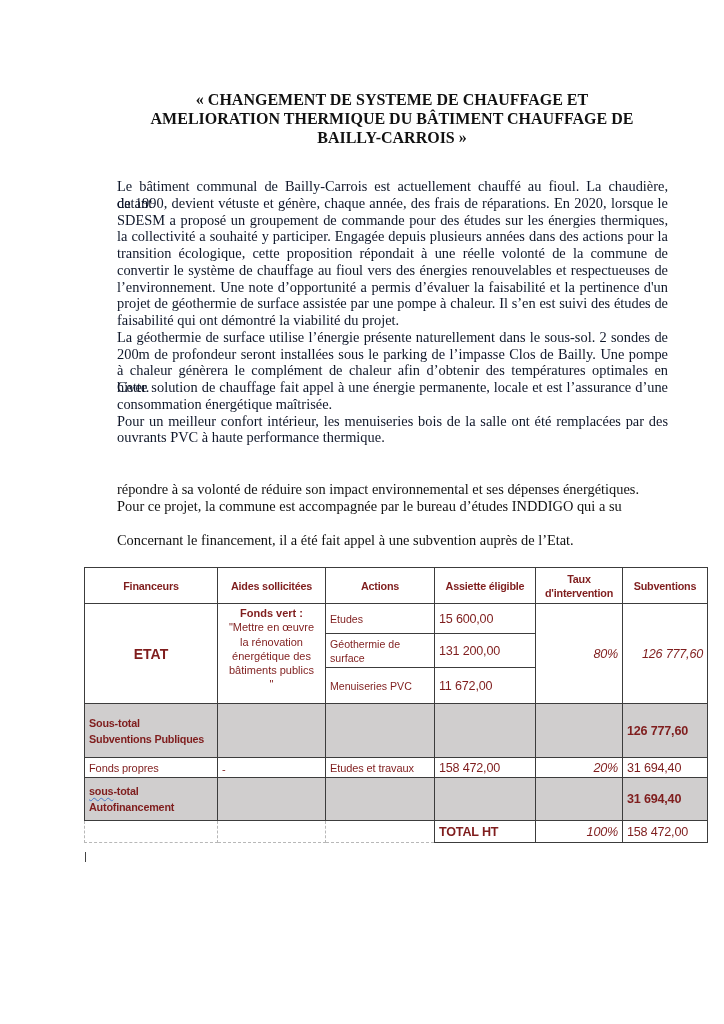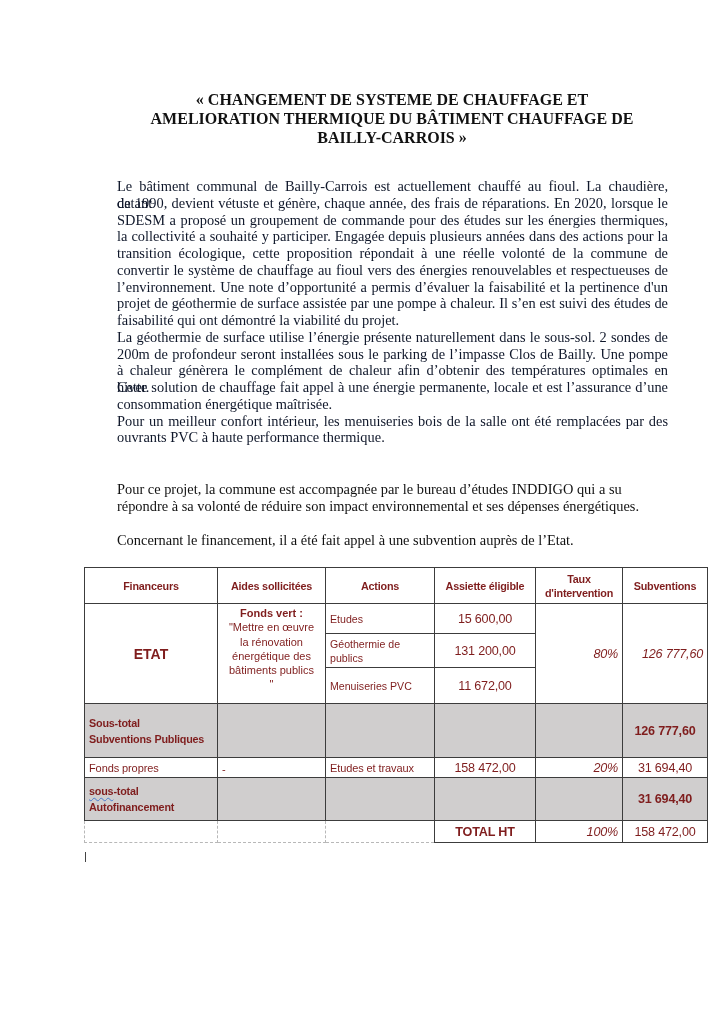--- a/index.html
+++ b/index.html
@@ -38,21 +38,21 @@
   }
   table.funding td, table.funding th {
     border: 1px solid #3c3c3c; padding: 0 4px; overflow: hidden;
   }
   table.funding th {
     font-weight: bold; font-size: 10.8px; letter-spacing: -0.2px; text-align: center;
     height: 35px; line-height: 14px; background: #fff;
   }
   .gray { background: #d0cece; }
   .c { text-align: right; font-style: italic; }
-  .r { text-align: center; }
+  .r { text-align: left; }
   .l { text-align: left; }
   .num { font-size: 12.6px; letter-spacing: -0.2px; }
   .small { font-size: 10.6px; line-height: 14px; }
   .lbl { font-size: 11px; letter-spacing: -0.1px; }
   .bold { font-weight: bold; }
   .etat { font-size: 14px; font-weight: bold; text-align: center; }
   .aides-cell { vertical-align: top; text-align: center; font-size: 11px; line-height: 14.3px; padding-top: 2px !important; }
   .aides-cell div { white-space: nowrap; }
   .sub-label { font-size: 10.8px; font-weight: bold; line-height: 16px; letter-spacing: -0.2px; }
   .spell { text-decoration: underline wavy #4a7bd0; text-decoration-thickness: 1px; text-underline-offset: 2px; }
@@ -86,22 +86,22 @@
     <div class="line">La géothermie de surface utilise l’énergie présente naturellement dans le sous-sol. 2 sondes de</div>
     <div class="line">200m de profondeur seront installées sous le parking de l’impasse Clos de Bailly. Une pompe</div>
     <div class="line">à chaleur génèrera le complément de chaleur afin d’obtenir des températures optimales en hiver.</div>
     <div class="line">Cette solution de chauffage fait appel à une énergie permanente, locale et est l’assurance d’une</div>
     <div class="line last">consommation énergétique maîtrisée.</div>
     <div class="line">Pour un meilleur confort intérieur, les menuiseries bois de la salle ont été remplacées par des</div>
     <div class="line last">ouvrants PVC à haute performance thermique.</div>
   </div>
 
   <div class="para-consultant">
+    <div>répondre à sa volonté de réduire son impact environnemental et ses dépenses énergétiques.</div>
     <div>Pour ce projet, la commune est accompagnée par le bureau d’études INDDIGO qui a su</div>
-    <div>répondre à sa volonté de réduire son impact environnemental et ses dépenses énergétiques.</div>
   </div>
 
   <div class="para-financing">Concernant le financement, il a été fait appel à une subvention auprès de l’Etat.</div>
 
   <table class="funding">
     <colgroup>
       <col style="width:133px">
         <col style="width:108px">
         <col style="width:109px">
       <col style="width:101px">
@@ -127,21 +127,21 @@
         <div>énergétique des</div>
         <div>bâtiments publics</div>
         <div>"</div>
       </td>
       <td class="l small">Etudes</td>
       <td class="r num">15 600,00</td>
       <td rowspan="3" class="c num">80%</td>
       <td rowspan="3" class="c num">126 777,60</td>
     </tr>
     <tr style="height:34px">
-      <td class="l small">Géothermie de publics</td>
+      <td class="l small">Géothermie de surface</td>
       <td class="r num">131 200,00</td>
     </tr>
     <tr style="height:36px">
       <td class="l small">Menuiseries PVC</td>
       <td class="r num">11 672,00</td>
     </tr>
 
     <tr style="height:54px" class="gray">
       <td class="l">
         <div class="sub-label">Sous-total</div>

